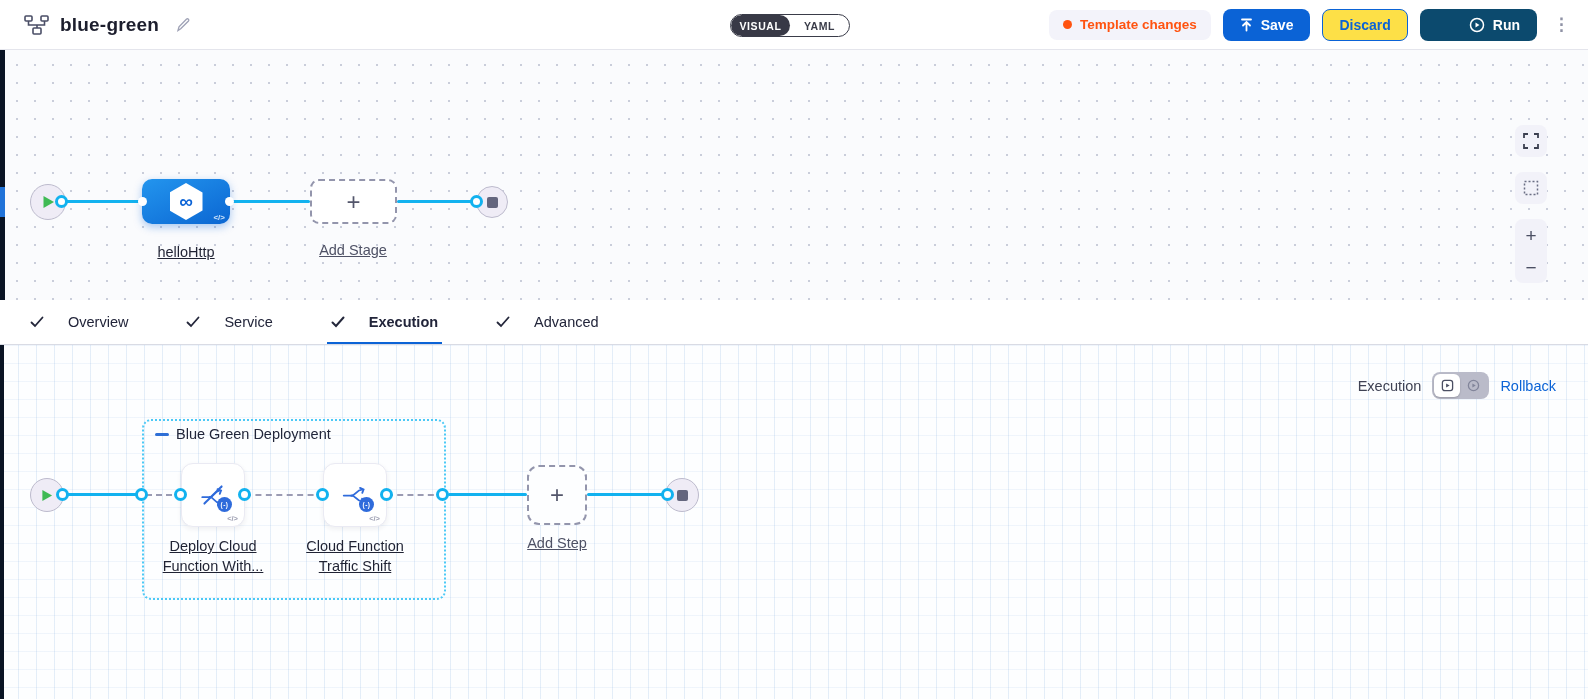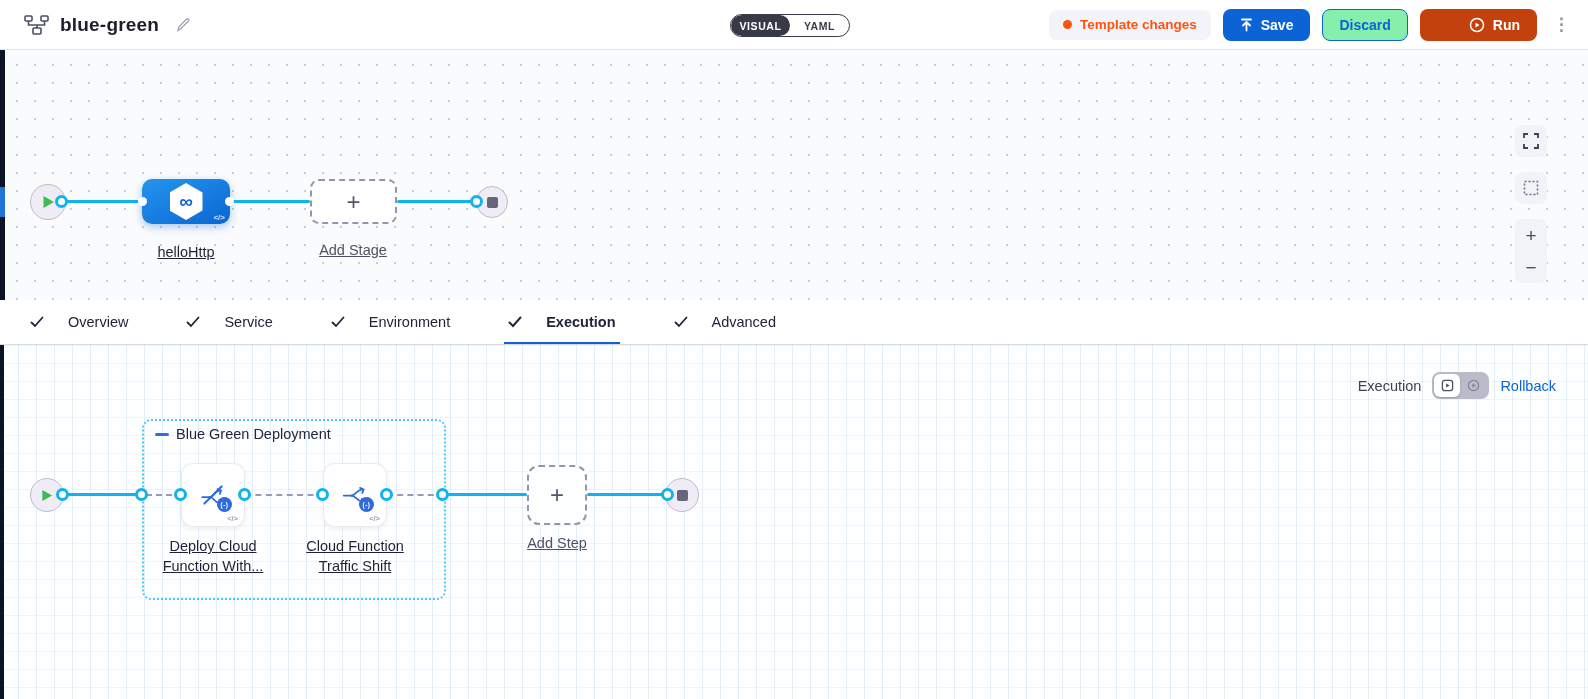--- a/index.html
+++ b/index.html
@@ -21,22 +21,22 @@
   .mode-seg.active { background:#383946; color:#fff; border-radius:12px; }
 
   .header-right { margin-left:auto; display:flex; align-items:center; gap:12px; }
   .unsaved { display:flex; align-items:center; gap:8px; background:#f3f3fa; border-radius:8px;
     height:30px; padding:0 14px; }
   .unsaved-dot { width:9px; height:9px; border-radius:50%; background:#ff5310; }
   .unsaved-text { color:#ff5310; font-size:13.5px; font-weight:bold; }
   .btn { height:32px; border-radius:8px; display:flex; align-items:center; justify-content:center;
     gap:8px; font-size:14px; font-weight:bold; padding:0 16px; cursor:pointer; border:1px solid transparent; }
   .btn-save { background:#0b63d6; color:#fff; }
-  .btn-discard { background:#86efac; color:#0b63d6; border-color:#0b63d6; }
-  .btn-run { background:#c2410c; color:#fff;padding-left:48px; }
+  .btn-discard { background:#fde047; color:#0b63d6; border-color:#0b63d6; }
+  .btn-run { background:#0c4a6e; color:#fff;padding-left:48px; }
   .kebab { color:#8f92a5; font-size:17px; font-weight:bold; letter-spacing:0; padding:0 4px; cursor:pointer; line-height:1; }
 
   
   .canvas-top { position:absolute; top:50px; left:0; right:0; height:250px; background:#fafbfd;
     background-image:radial-gradient(circle, #c9cdda 1px, transparent 1.3px);
     background-size:18px 18px; background-position:8px 6px; overflow:hidden; }
   .canvas-bottom { position:absolute; top:345px; left:0; right:0; height:354px; background:#fdfeff;
     background-image:
       linear-gradient(to right, rgba(140,180,225,.22) 1px, transparent 1px),
       linear-gradient(to bottom, rgba(140,180,225,.12) 1px, transparent 1px);
@@ -226,26 +226,20 @@
           <path d="M1.5 6.5 L5 10 L12.5 1.5"></path>
         </svg>
       <span>Overview</span>
     </div>
     <div class="tab">
       <svg width="14" height="12" viewBox="0 0 14 12" fill="none" stroke="#23263a" stroke-width="1.8" stroke-linecap="round">
           <path d="M1.5 6.5 L5 10 L12.5 1.5"></path>
         </svg>
       <span>Service</span>
     </div>
-    <div class="tab">
-      <svg width="14" height="12" viewBox="0 0 14 12" fill="none" stroke="#23263a" stroke-width="1.8" stroke-linecap="round">
-          <path d="M1.5 6.5 L5 10 L12.5 1.5"></path>
-        </svg>
-      <span>Environment</span>
-    </div>
     <div class="tab active">
       <svg width="14" height="12" viewBox="0 0 14 12" fill="none" stroke="#23263a" stroke-width="2" stroke-linecap="round">
           <path d="M1.5 6.5 L5 10 L12.5 1.5"></path>
         </svg>
       <span>Execution</span>
     </div>
     <div class="tab">
       <svg width="14" height="12" viewBox="0 0 14 12" fill="none" stroke="#23263a" stroke-width="1.8" stroke-linecap="round">
           <path d="M1.5 6.5 L5 10 L12.5 1.5"></path>
         </svg>

